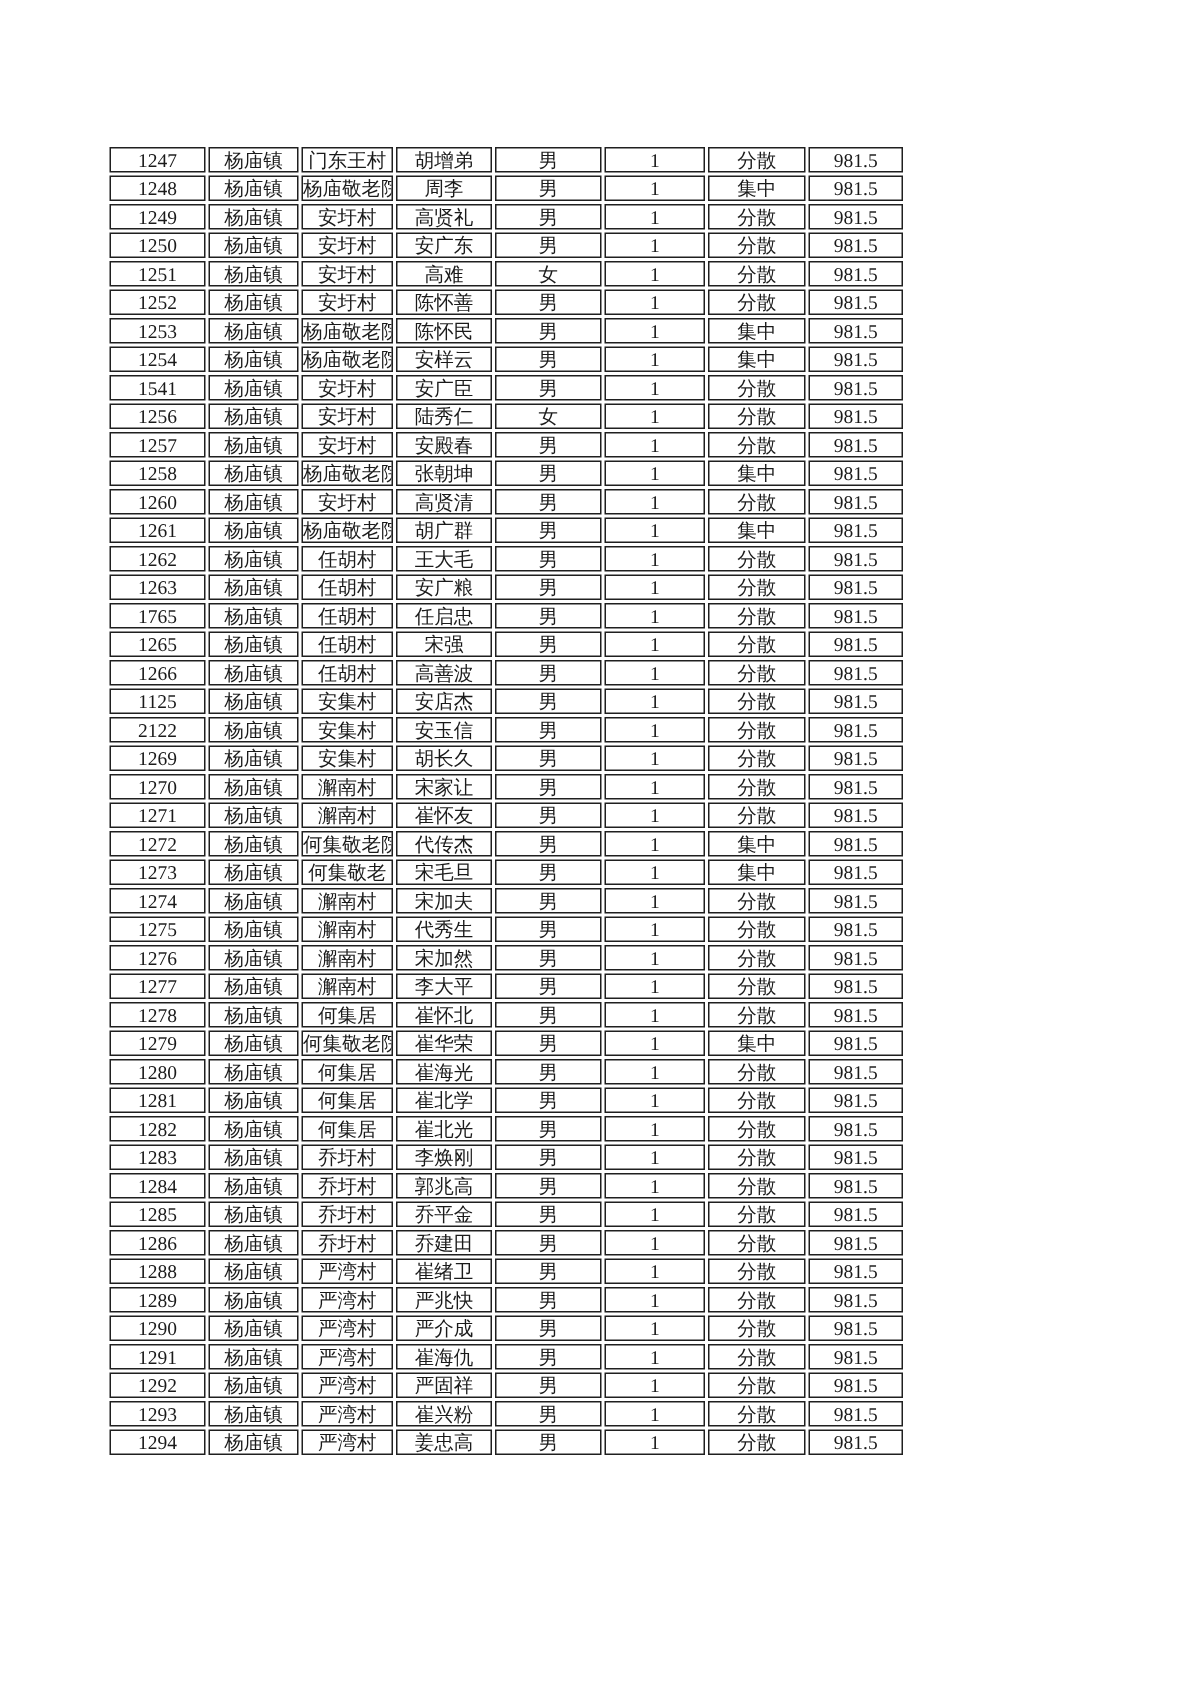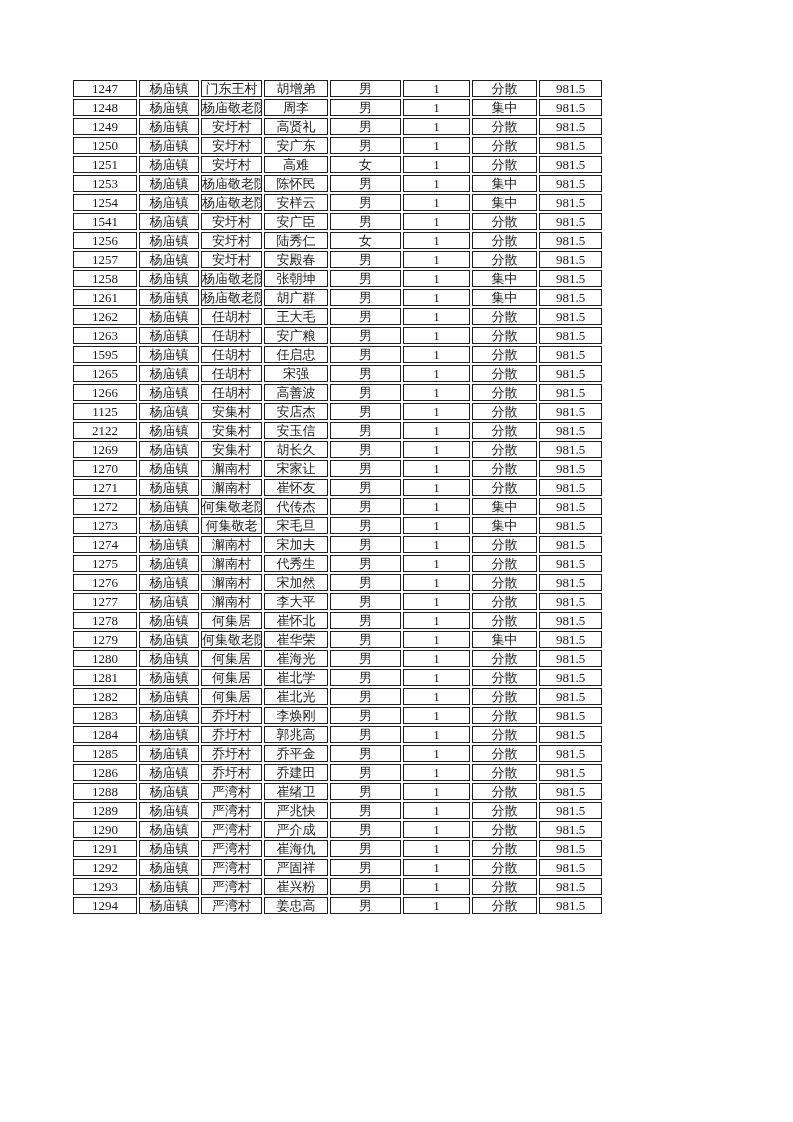--- a/index.html
+++ b/index.html
@@ -11,21 +11,21 @@
     position: relative;
     width: 793px;
     height: 1122px;
     background: #ffffff;
     overflow: hidden;
     font-family: "Liberation Serif", "DejaVu Serif", serif;
   }
   table.record-table {
     position: absolute;
     left: 71px;
-    top: 78px;
+    top: 96px;
     border-collapse: separate;
     border-spacing: 2px;
     table-layout: fixed;
     width: 533px;
   }
   table.record-table td {
     box-sizing: border-box;
     border: 1px solid #1f1f1f;
     height: 17px;
     padding: 0;
@@ -107,20 +107,30 @@
           <td>1251</td>
           <td>杨庙镇</td>
           <td>安圩村</td>
           <td>高难</td>
           <td>女</td>
           <td>1</td>
           <td>分散</td>
           <td>981.5</td>
         </tr>
         <tr>
+          <td>1252</td>
+          <td>杨庙镇</td>
+          <td>安圩村</td>
+          <td>陈怀善</td>
+          <td>男</td>
+          <td>1</td>
+          <td>分散</td>
+          <td>981.5</td>
+        </tr>
+        <tr>
           <td>1253</td>
           <td>杨庙镇</td>
           <td>杨庙敬老院</td>
           <td>陈怀民</td>
           <td>男</td>
           <td>1</td>
           <td>集中</td>
           <td>981.5</td>
         </tr>
         <tr>
@@ -167,20 +177,30 @@
           <td>1258</td>
           <td>杨庙镇</td>
           <td>杨庙敬老院</td>
           <td>张朝坤</td>
           <td>男</td>
           <td>1</td>
           <td>集中</td>
           <td>981.5</td>
         </tr>
         <tr>
+          <td>1260</td>
+          <td>杨庙镇</td>
+          <td>安圩村</td>
+          <td>高贤清</td>
+          <td>男</td>
+          <td>1</td>
+          <td>分散</td>
+          <td>981.5</td>
+        </tr>
+        <tr>
           <td>1261</td>
           <td>杨庙镇</td>
           <td>杨庙敬老院</td>
           <td>胡广群</td>
           <td>男</td>
           <td>1</td>
           <td>集中</td>
           <td>981.5</td>
         </tr>
         <tr>
@@ -197,21 +217,21 @@
           <td>1263</td>
           <td>杨庙镇</td>
           <td>任胡村</td>
           <td>安广粮</td>
           <td>男</td>
           <td>1</td>
           <td>分散</td>
           <td>981.5</td>
         </tr>
         <tr>
-          <td>1595</td>
+          <td>1765</td>
           <td>杨庙镇</td>
           <td>任胡村</td>
           <td>任启忠</td>
           <td>男</td>
           <td>1</td>
           <td>分散</td>
           <td>981.5</td>
         </tr>
         <tr>
           <td>1265</td>

